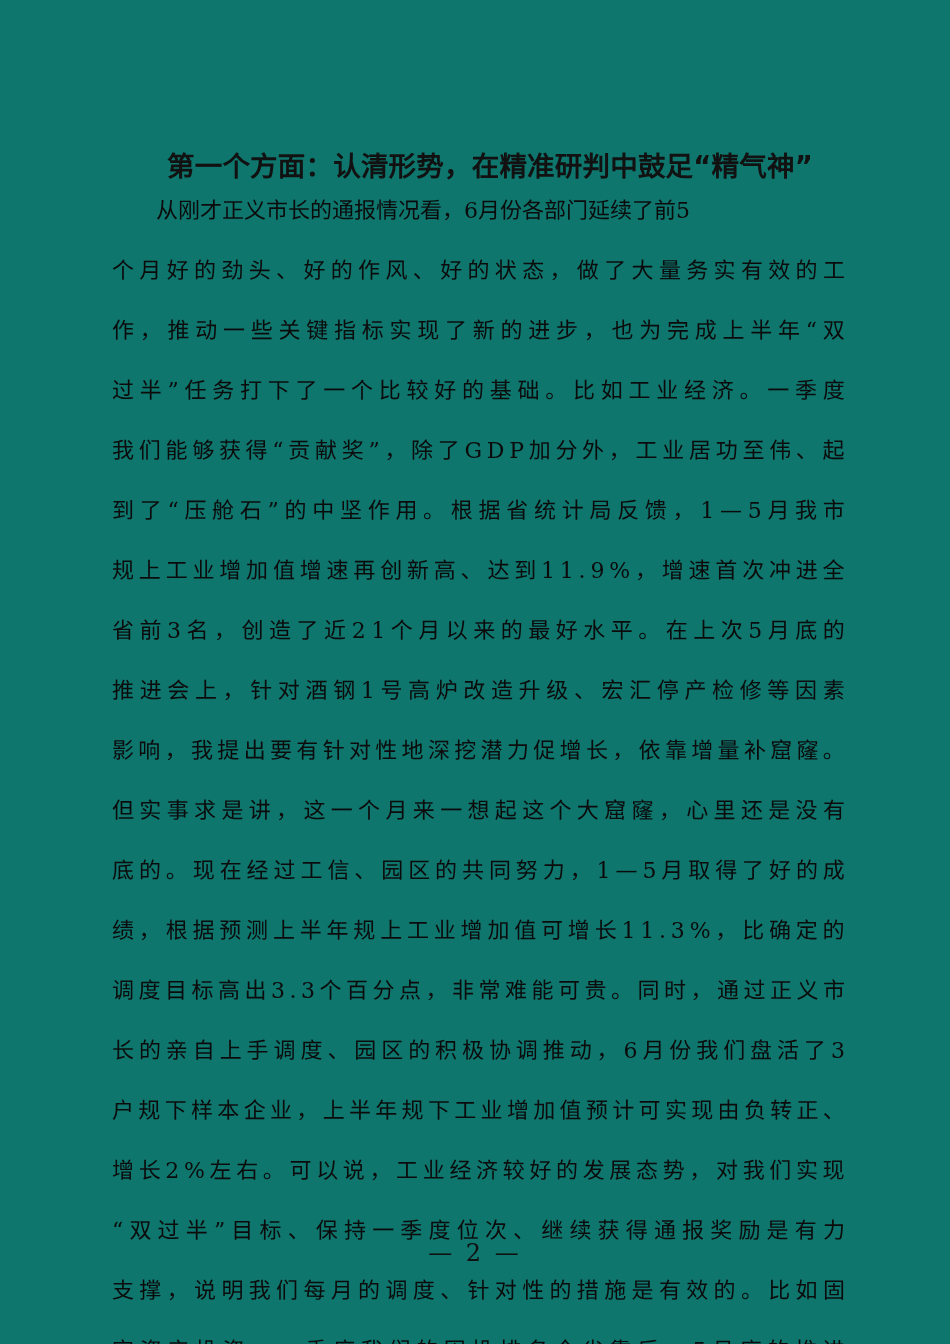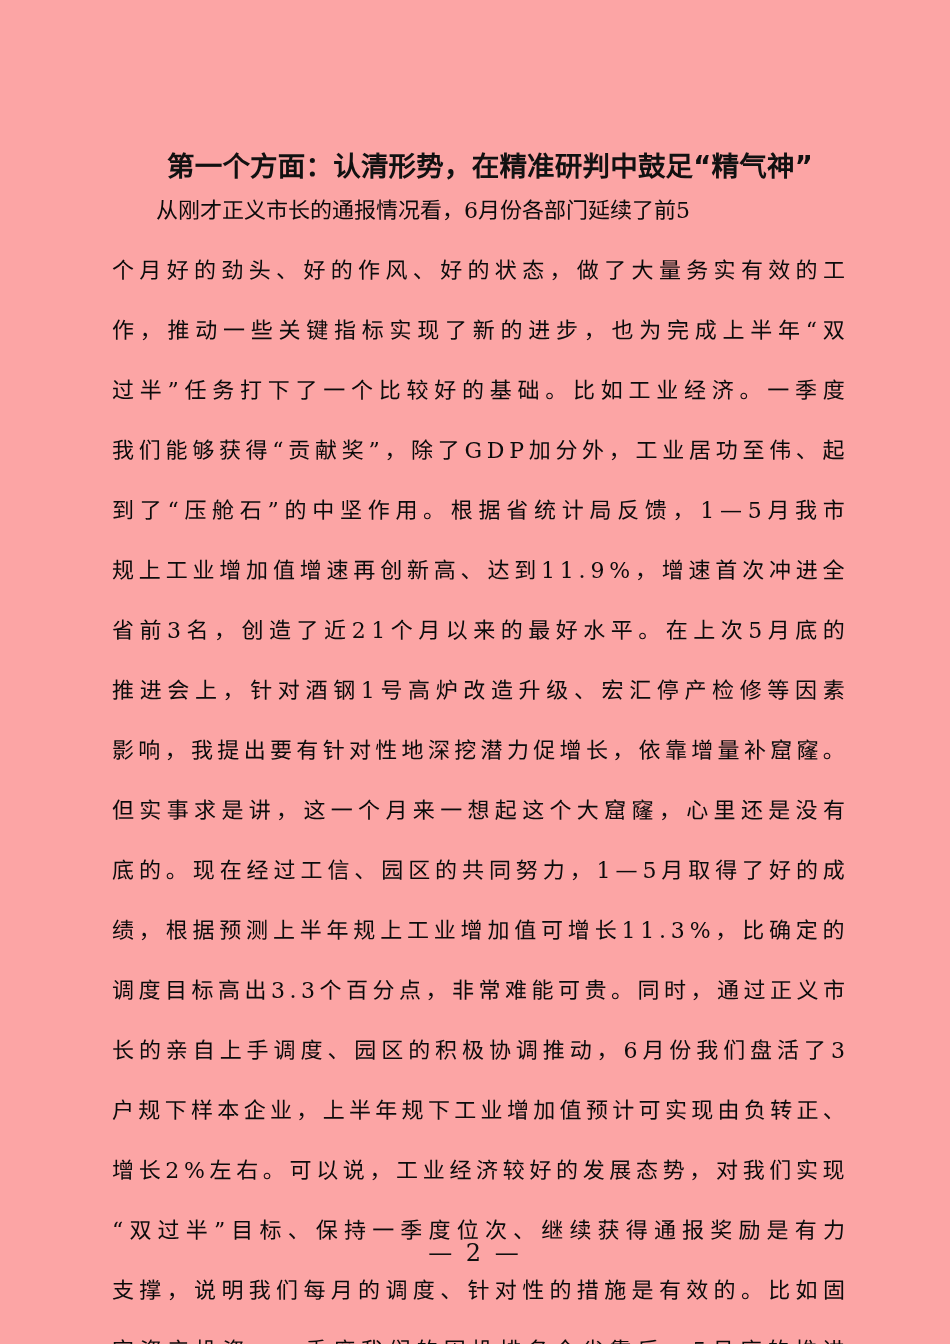--- a/index.html
+++ b/index.html
@@ -17,21 +17,21 @@
     color: #000000;
     -webkit-font-smoothing: antialiased;
   }
 
   .page {
     position: absolute;
     left: 0;
     top: 0;
     width: 950px;
     height: 1344px;
-    background: #fca5a5;
+    background: #0f766e;
   }
 
   
   .doc-heading {
     position: absolute;
     left: 112px;
     top: 126px;
     width: 733px;
     height: 44px;
     font-family: "DejaVu Sans", "Liberation Sans", sans-serif;

